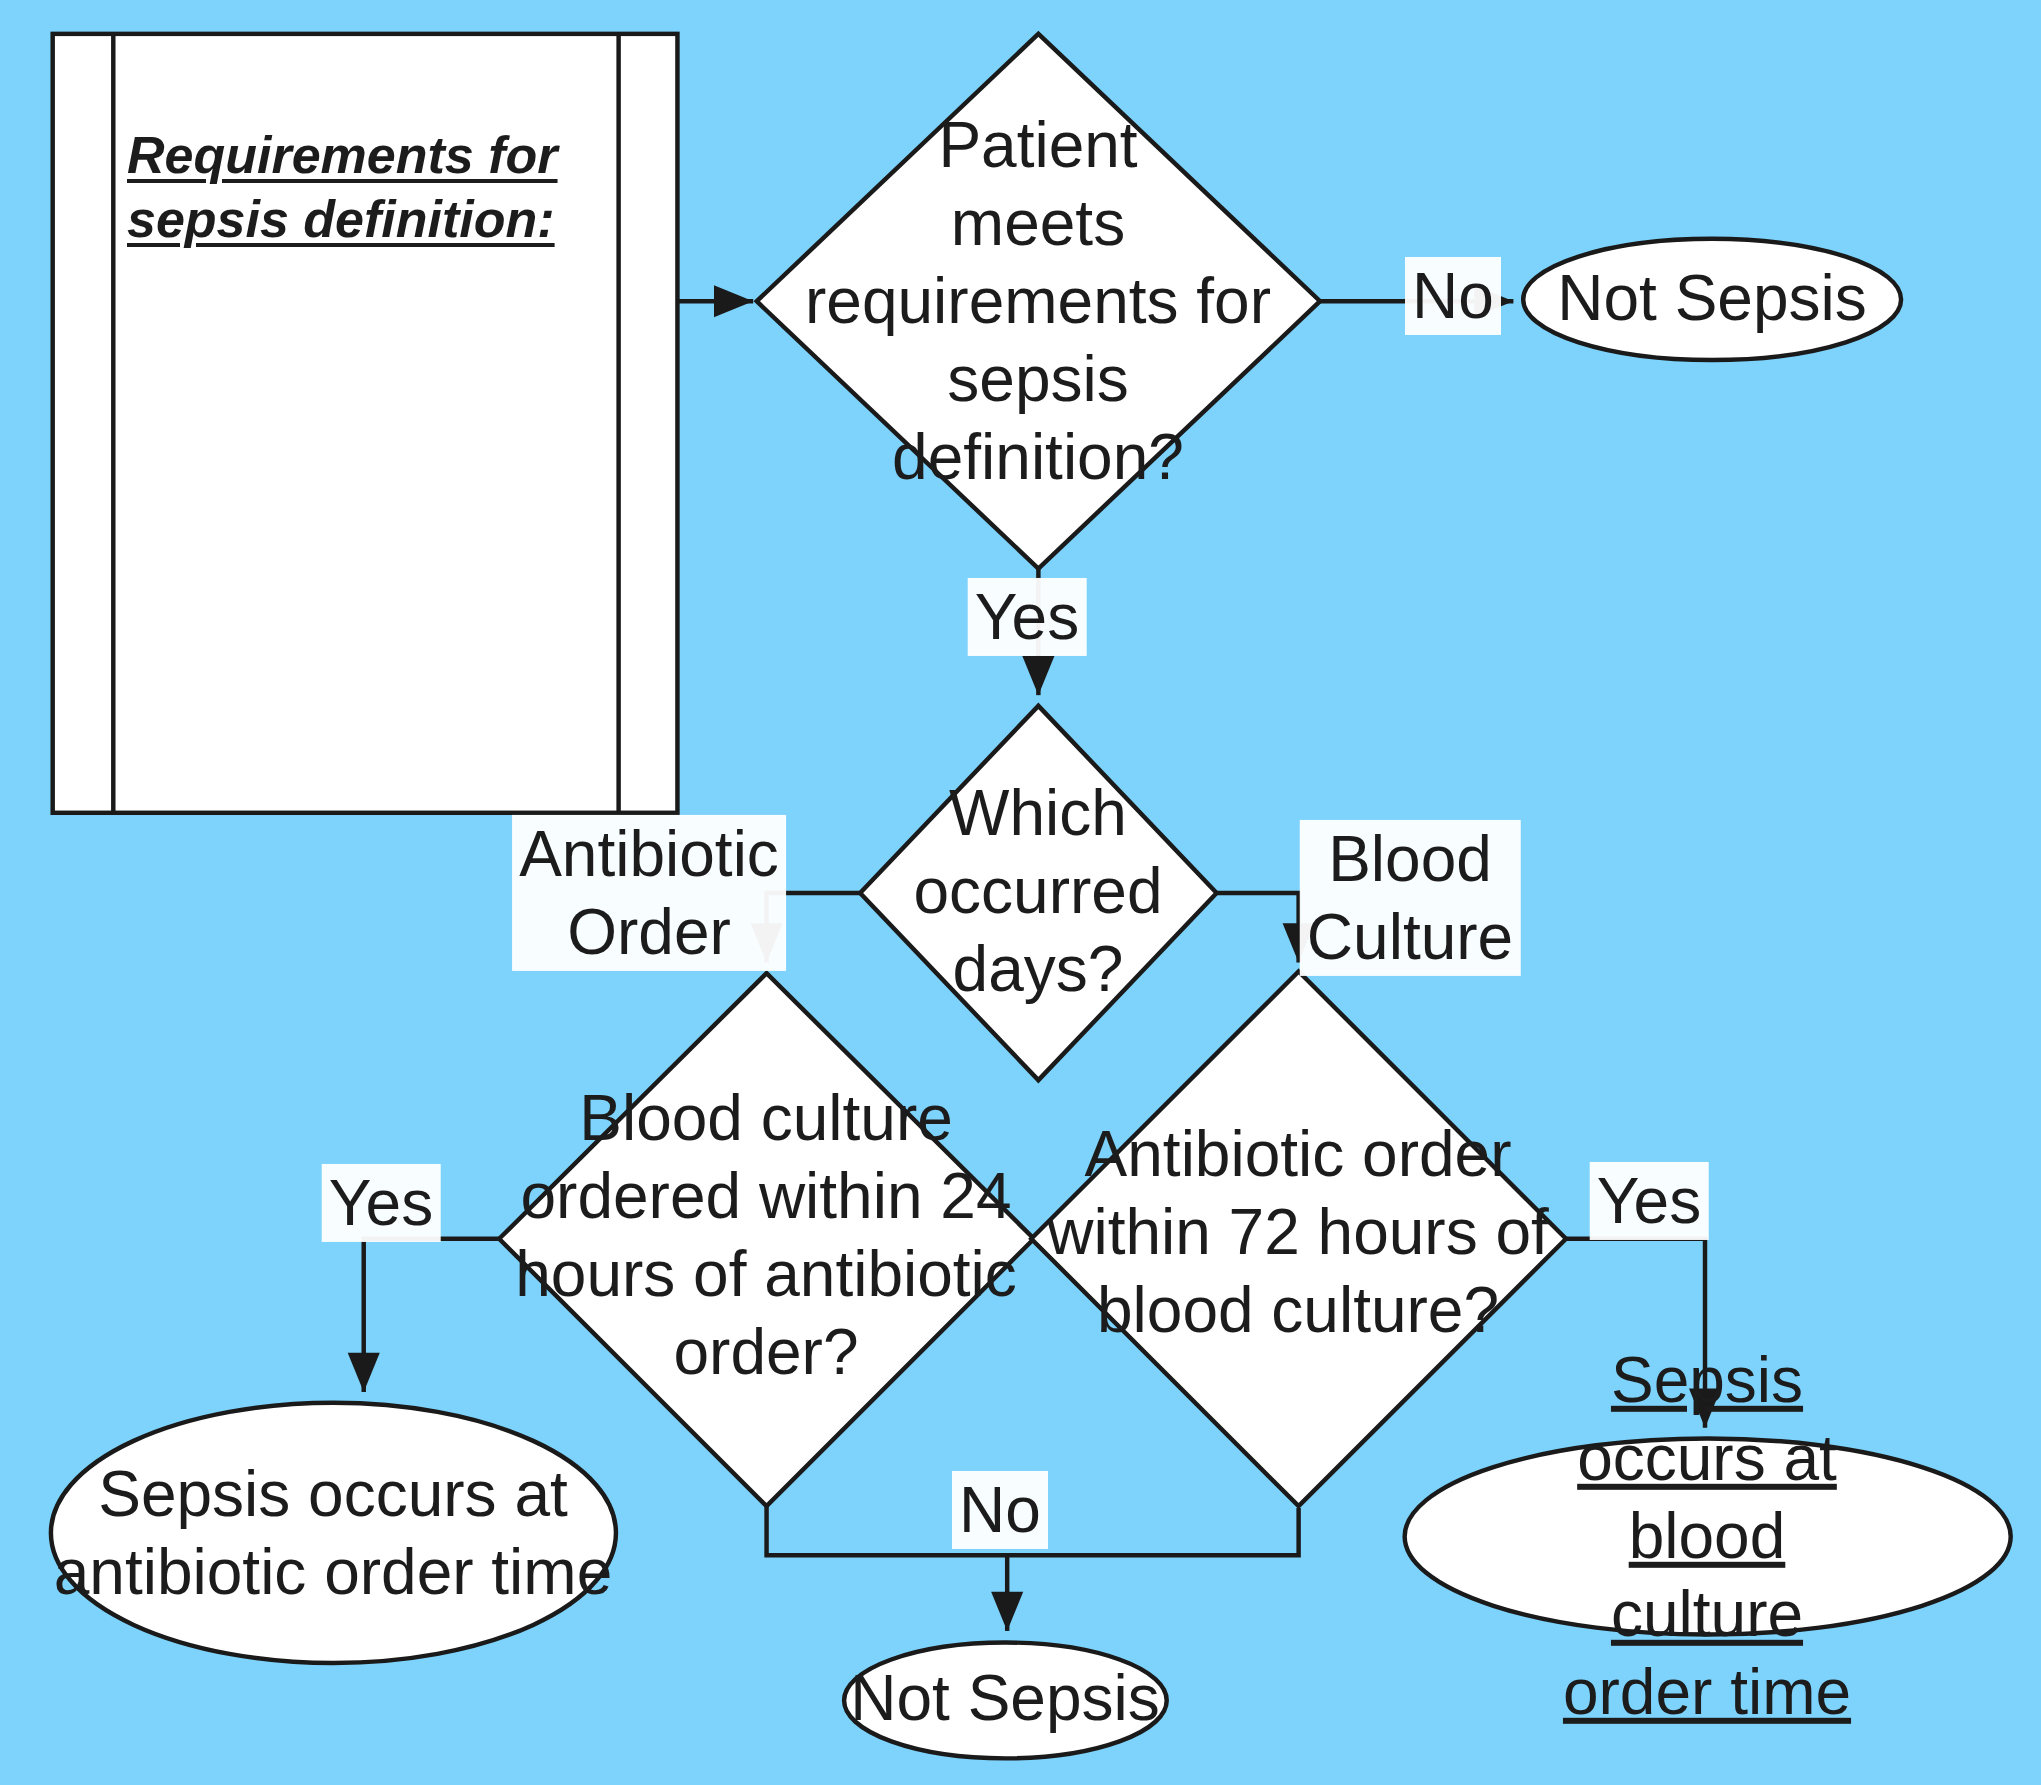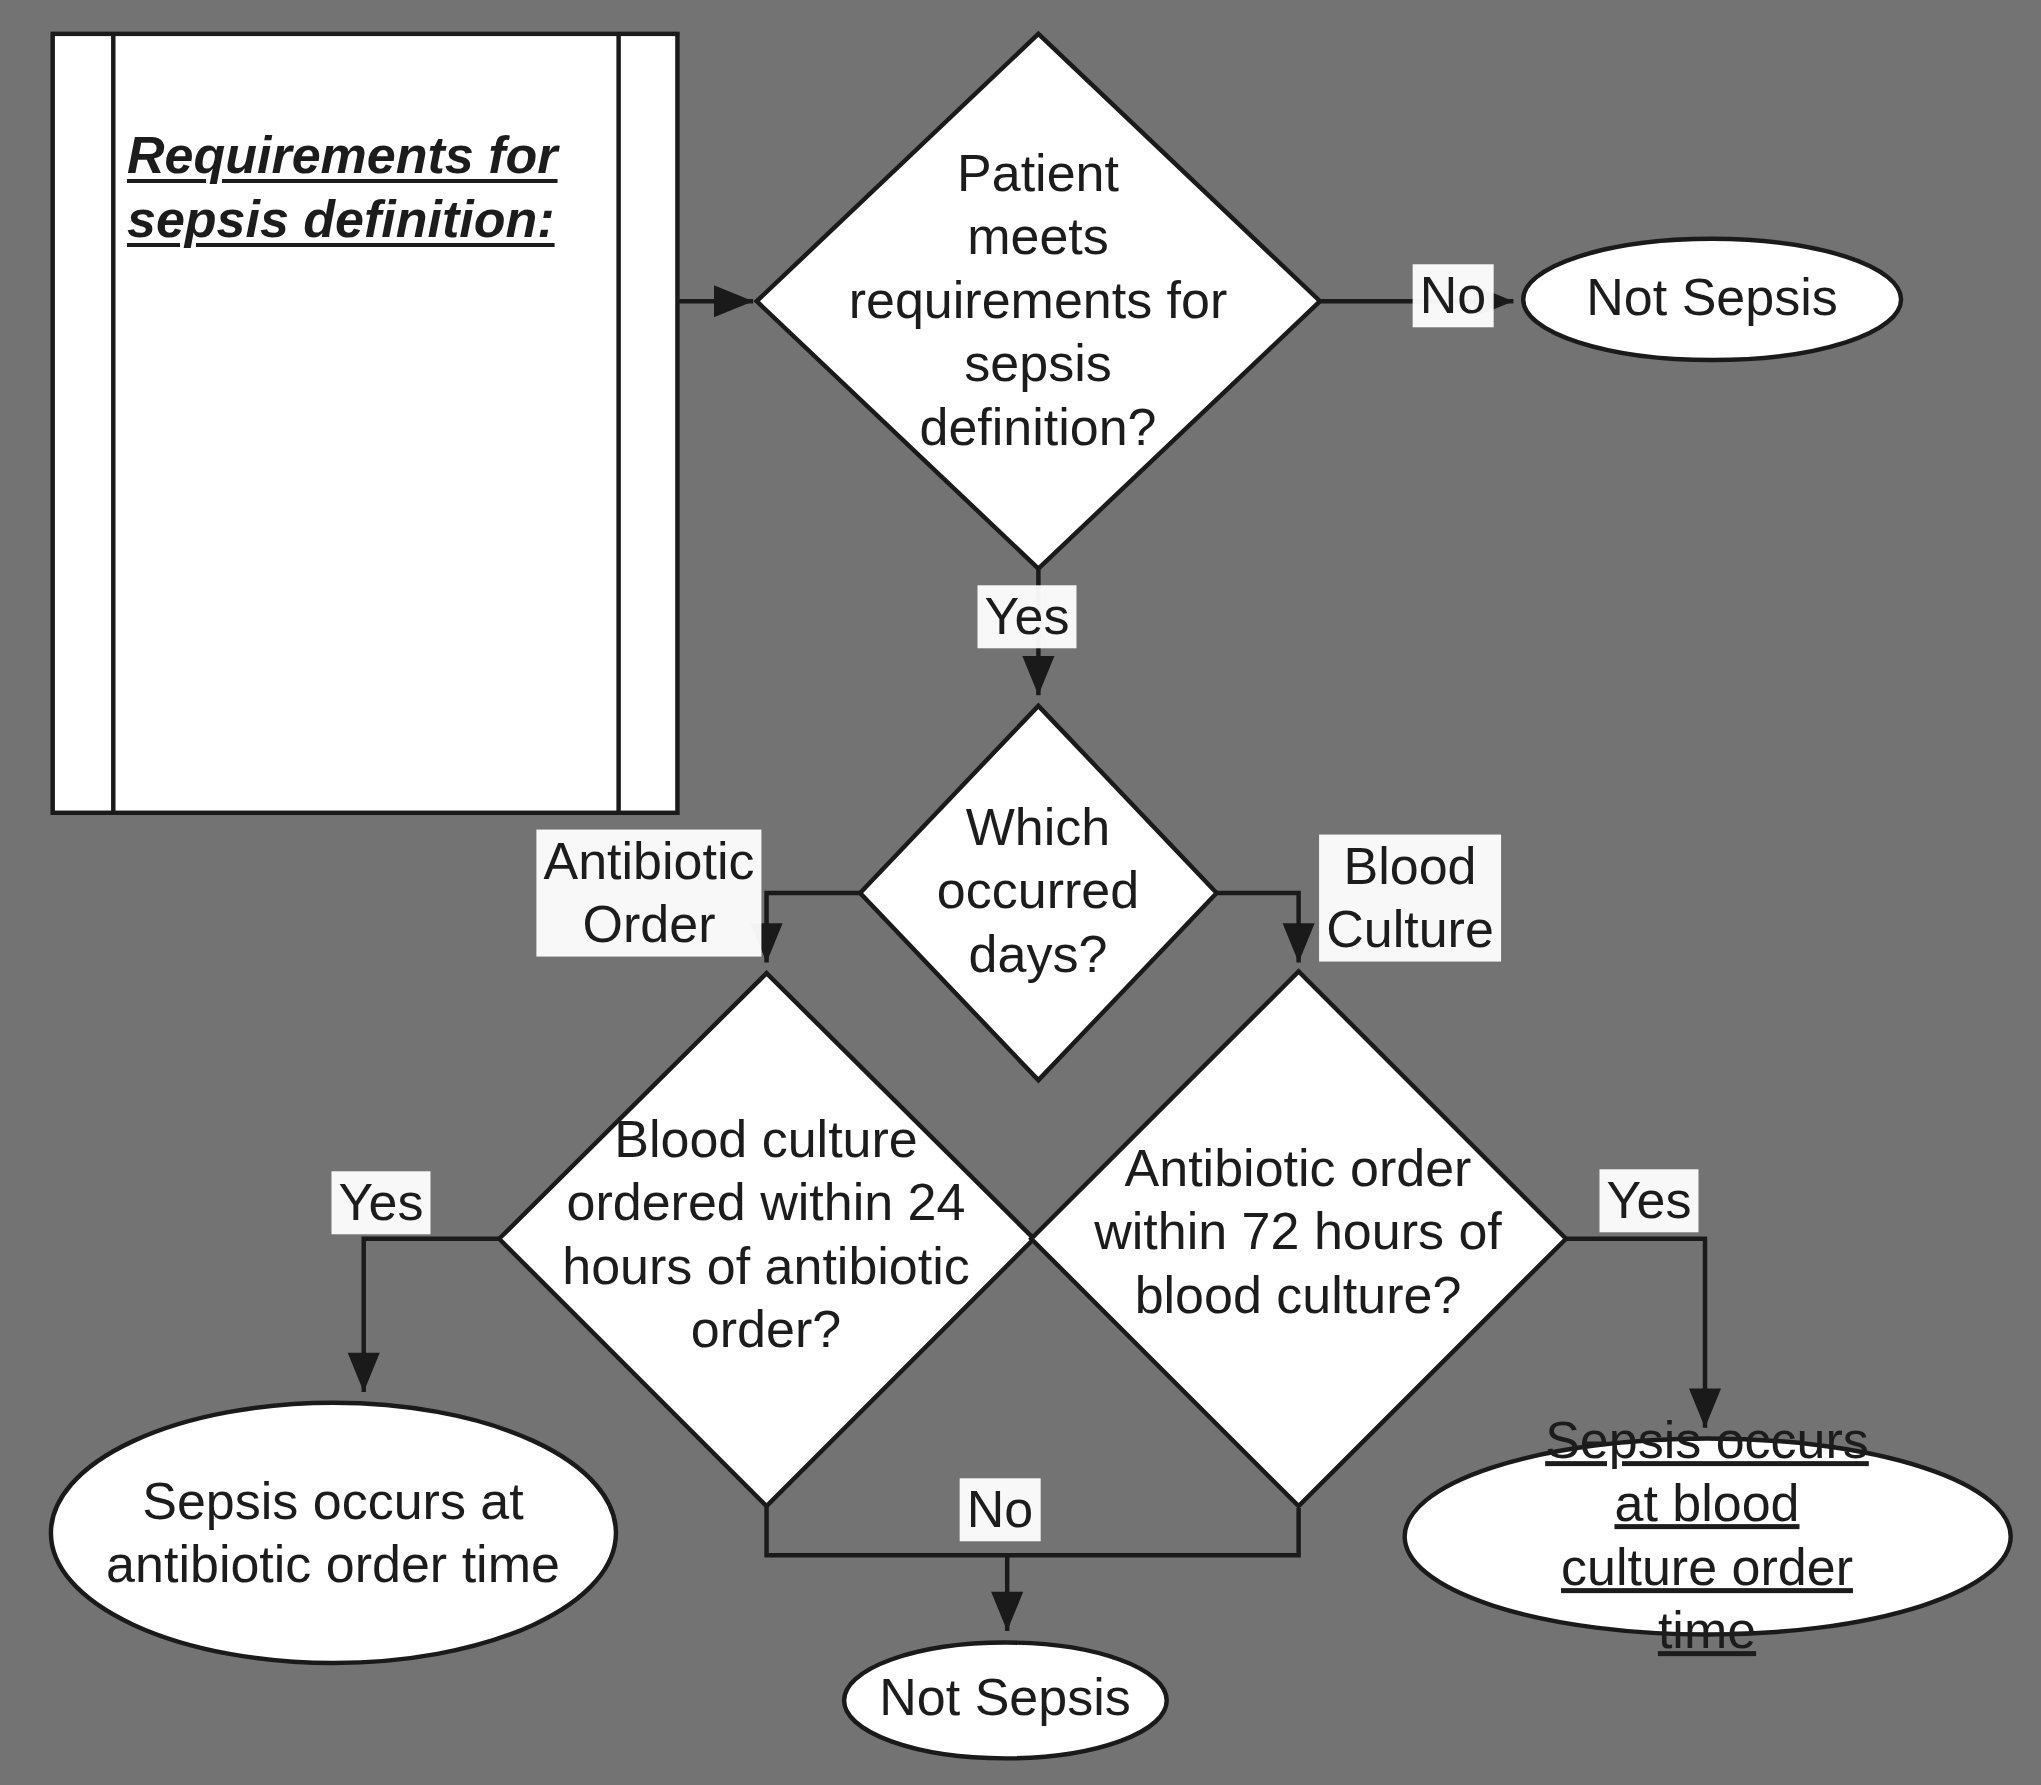--- a/index.html
+++ b/index.html
@@ -1,33 +1,33 @@
 <!DOCTYPE html>
 <html style="font-size:14.3px"><head>
 <meta charset="utf-8">
 <style>
   html, body { margin: 0; padding: 0; background: #ffffff; }
   #canvas {
     position: relative;
     width: 2042px;
     height: 1786px;
-    background: #737373;
+    background: #7dd3fc;
     font-family: "Liberation Sans", "DejaVu Sans", sans-serif;
     color: #1c1c1c;
     overflow: hidden;
   }
   #flow-svg { position: absolute; left: 0; top: 0; width: 2042px; height: 1786px; }
   .shape { fill: #ffffff; stroke: #1a1a1a; stroke-width: 5; }
   .conn  { fill: none;    stroke: #1a1a1a; stroke-width: 5; }
   .lbl {
     position: absolute;
     transform: translate(-50%, -50%);
     text-align: center;
     white-space: pre-line;
-    font-size: 52px;
+    font-size: 64px;
     line-height: 1.22;
     color: #1c1c1c;
   }
   .edge-lbl {
     background: rgba(255,255,255,0.95);
     padding: 0 7.1px;
   }
   #req-text {
     position: absolute;
     left: 127px;

